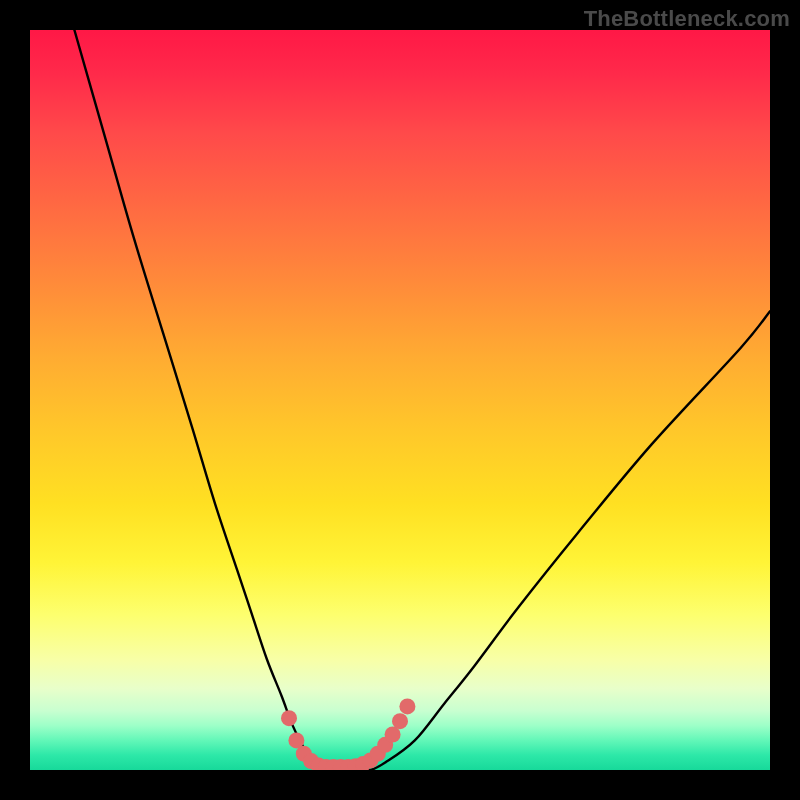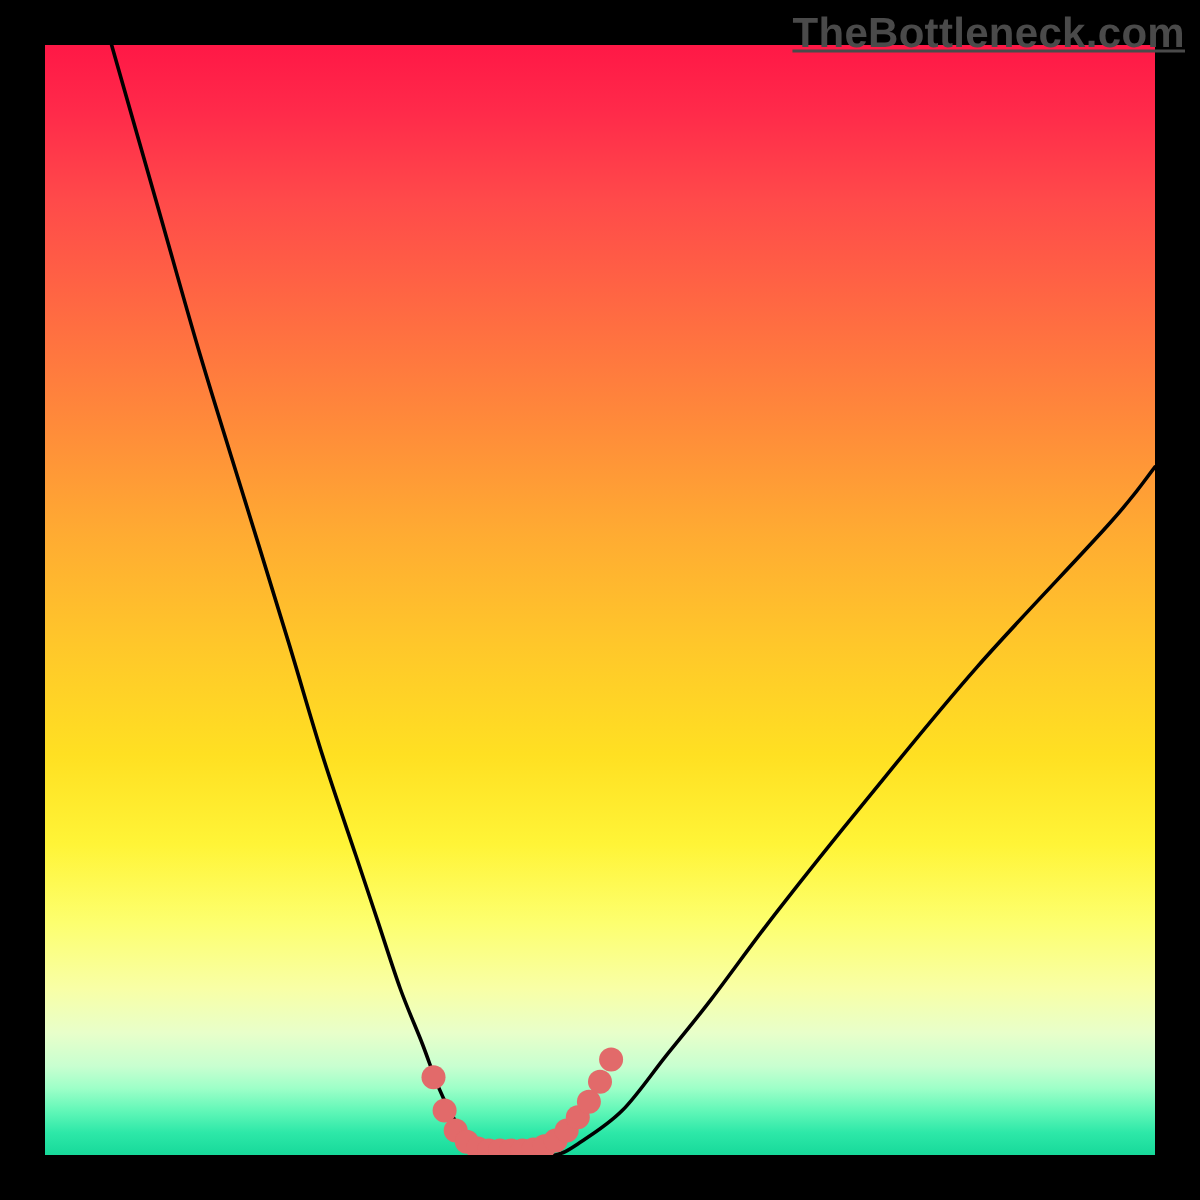--- a/index.html
+++ b/index.html
@@ -42,25 +42,24 @@
       #62f7b8 96%,
       #2de8a8 98%,
       #17d99a 100%
     );
   }
   .watermark {
     position: absolute;
     top: 6px;
     right: 10px;
     color: #4a4a4a;
-    font-size: 28px;
+    font-size: 22px;
     font-weight: 600;
     letter-spacing: 0.2px;
     user-select: none;
-    text-decoration: underline;
   }
   svg.curve {
     position: absolute;
     left: 0; top: 0;
     width: 740px; height: 740px;
   }
 </style>
 </head>
 <body>
 

